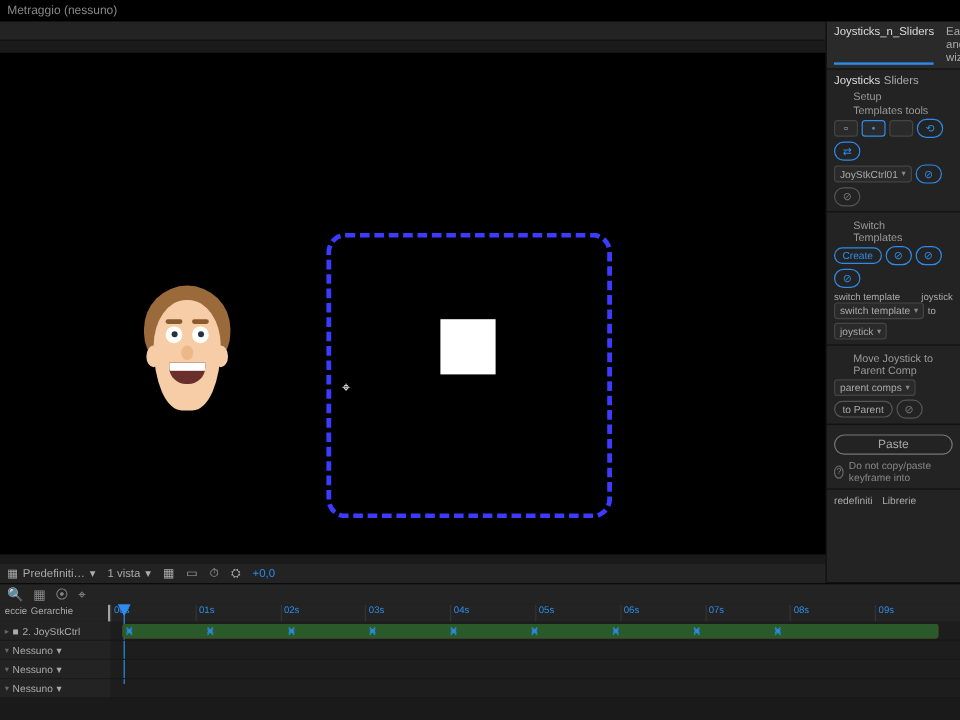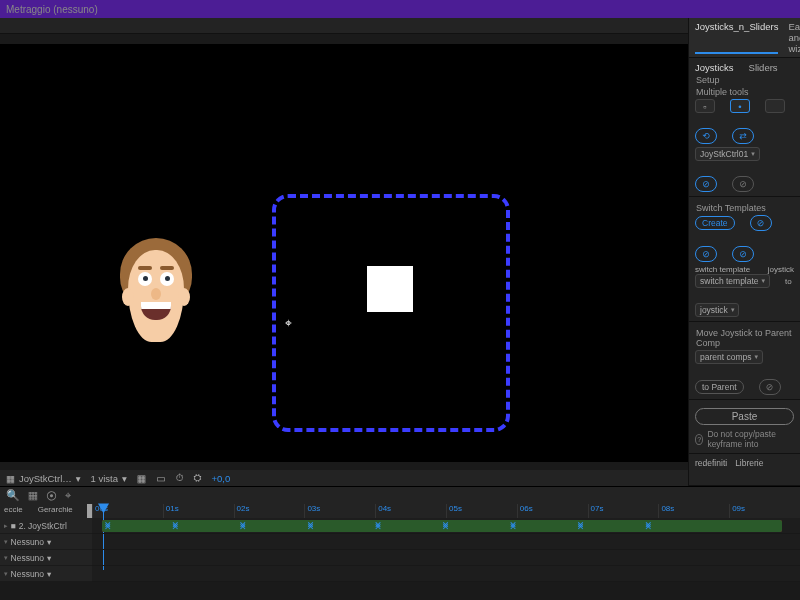--- a/index.html
+++ b/index.html
@@ -1,17 +1,17 @@
 <!DOCTYPE html>
 <html><head>
 <meta charset="utf-8">
 <style>
   * { margin: 0; padding: 0; box-sizing: border-box; font-family: Verdana, sans-serif; }
   body { background: #1a1a1a; color: #aaa; font-size: 9.5px; width: 800px; height: 600px; overflow: hidden; position: relative; }
-  .topbar { height: 18px; background: #4c1d95; display: flex; align-items: center; padding: 0 6px; justify-content: space-between; }
+  .topbar { height: 18px; background: #000000; display: flex; align-items: center; padding: 0 6px; justify-content: space-between; }
   .topbar-left { color: #888; font-size: 10px; }
   .topbar-right { display: flex; gap: 14px; color: #aaa; font-size: 9.5px; }
   .topbar-right .active { color: #2d8ceb; }
   .main { display: flex; height: 468px; }
   .viewport-area { width: 688px; display: flex; flex-direction: column; }
   .viewport-header { height: 16px; background: #232323; border-bottom: 1px solid #111; }
   .viewport { flex: 1; background: #000; position: relative; margin: 10px 0 8px 0; }
   
   .face { position: absolute; left: 120px; top: 200px; width: 72px; height: 110px; }
   .hair { position:absolute; width:72px; height:72px; background:#9b6a3a; border-radius:50% 50% 45% 45%; top:-6px; }
@@ -36,41 +36,41 @@
   .icon { font-size:10px; }
 
   
   .side { width: 112px; background: #232323; display:flex; flex-direction:column; border-left:1px solid #111; overflow:hidden;}
   .panel-title { background:#2a2a2a; padding:3px 6px; font-size:9.5px; display:flex; gap:10px; border-bottom:1px solid #111;}
   .panel-title .sel { color:#ddd; border-bottom:2px solid #2d8ceb; padding-bottom:1px;}
   .subpanel { padding:4px 6px; border-bottom:1px solid #111;}
   .js-logo { display:flex; align-items:center; gap:6px; color:#2d8ceb; letter-spacing:4px; font-size:11px; padding:2px 0 4px;}
   .joy-icon { width:14px; height:14px; border:1.5px solid #2d8ceb; border-radius:3px; position:relative;}
   .joy-icon::after{content:""; position:absolute; width:4px; height:4px; background:#2d8ceb; border-radius:50%; top:4px; left:4px;}
-  .lbl { color:#999; font-size:9px; margin:2px 1px;}
-  .row { display:flex; gap:15px; align-items:center; flex-wrap:wrap;}
+  .lbl { color:#999; font-size:9px; margin:2px 16px;}
+  .row { display:flex; gap:3px; align-items:center; flex-wrap:wrap;}
   .pill { border:1px solid #2d8ceb; color:#2d8ceb; border-radius:10px; padding:1px 6px; font-size:8.5px;}
   .pill.solid { background:#2d8ceb; color:#fff;}
   .pill.grey { border-color:#555; color:#aaa;}
   .toolbtn { width:20px; height:14px; border:1px solid #444; border-radius:3px; background:#2a2a2a; display:flex; align-items:center; justify-content:center;}
   .toolbtn.sel{ border-color:#2d8ceb; color:#2d8ceb;}
   .link-round { width:22px; height:16px; border:1.5px solid #2d8ceb; border-radius:10px; color:#2d8ceb; display:flex; align-items:center; justify-content:center; font-size:9px;}
   .link-round.off { border-color:#555; color:#777;}
   .drop { border:1px solid #444; border-radius:3px; padding:1px 4px; font-size:8.5px; display:flex; align-items:center; gap:3px; background:#2a2a2a;}
   .drop::after { content:"▾"; font-size:7px; color:#888;}
   .outl-btn { border:1px solid #777; border-radius:11px; padding:2px 12px; font-size:10px; text-align:center; margin:4px 0;}
   .note { font-size:8.5px; color:#888; display:flex; gap:4px; align-items:center;}
   .circ { width:11px; height:11px; border:1px solid #666; border-radius:50%; font-size:7px; display:flex; align-items:center; justify-content:center;}
 
   
   .timeline { height: 96px; background:#1d1d1d; border-top:1px solid #000; display:flex; flex-direction:column;}
   .tl-top { height:18px; display:flex; align-items:center; gap:8px; padding:0 6px; background:#232323;}
   .tl-ico { color:#888; font-size:11px;}
   .tl-ruler { height:14px; background:#232323; display:flex;}
-  .tl-labels { width:92px; background:#232323; border-right:5px solid #a3a3a3;}
+  .tl-labels { width:92px; background:#232323; border-right:2px solid #a3a3a3;}
   .ruler-cells{ flex:1; display:flex; position:relative;}
   .ruler-cells span{ flex:1; border-left:1px solid #333; font-size:8px; color:#2d8ceb; padding-left:2px;}
   .playhead{ position:absolute; left:11px; top:0; width:1px; height:66px; background:#2d8ceb;}
   .playhead::before{content:""; position:absolute; top:-1px; left:-5px; width:11px; height:10px; background:#2d8ceb; clip-path:polygon(0 0,100% 0,50% 100%);}
   .tracks { flex:1; display:flex;}
   .track-lbls{ width:92px; background:#232323;}
   .track-lbl{ height:16px; padding:2px 4px; font-size:8.5px; color:#aaa; display:flex; align-items:center; gap:3px; border-bottom:1px solid #1a1a1a;}
   .track-lbl .tri{ font-size:7px; color:#666;}
   .track-rows{ flex:1; position:relative;}
   .track{ height:16px; border-bottom:1px solid #181818;}
@@ -105,42 +105,42 @@
         <div class="nose"></div>
         <div class="mouth">
             <div class="teeth"></div>
           </div>
       </div>
       <div class="dashed-rect"></div>
       <div class="white-sq"></div>
       <div class="cursor">⌖</div>
     </div>
     <div class="footer">
-      <span class="chip">▦ <span>JoyStkCtrl…</span> ▾</span>
+      <span class="chip">▦ <span>Predefiniti…</span> ▾</span>
       <span class="chip"><span>1 vista</span> ▾</span>
       <span class="icon">▦</span>
       <span class="icon">▭</span>
       <span class="icon">⏱</span>
       <span class="icon">⛭</span>
       <span class="blue">+0,0</span>
     </div>
   </div>
 
   <div class="side">
     <div class="panel-title">
       <span class="sel">Joysticks_n_Sliders</span>
       <span>Ease and wiz</span>
     </div>
     <div class="subpanel">
       <div class="row">
         <span class="sel" style="color:#ddd">Joysticks</span>
         <span>Sliders</span>
       </div>
       <div class="lbl">Setup</div>
-      <div class="lbl">Multiple tools</div>
+      <div class="lbl">Templates tools</div>
       <div class="row">
         <span class="toolbtn">▫</span>
         <span class="toolbtn sel">•</span>
         <span class="toolbtn"></span>
         <span class="link-round">⟲</span>
         <span class="link-round">⇄</span>
       </div>
       <div class="row" style="margin-top:3px">
         <span class="drop">JoyStkCtrl01</span>
         <span class="link-round">⊘</span>

